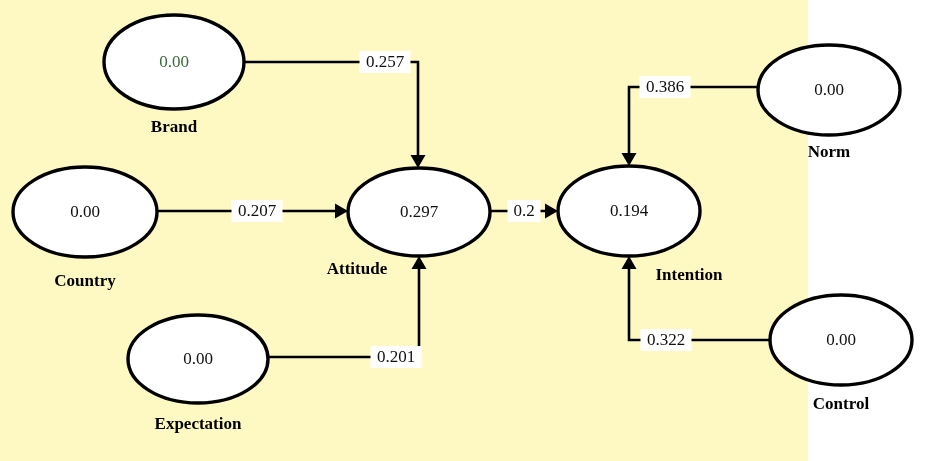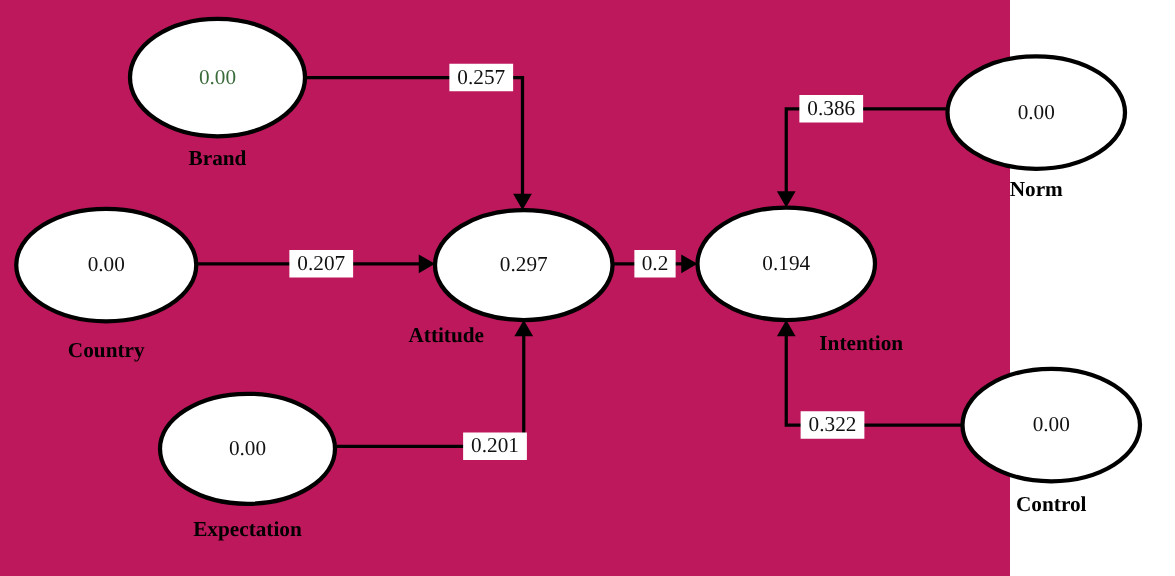--- a/index.html
+++ b/index.html
@@ -11,21 +11,21 @@
   body {
     width: 940px;
     height: 461px;
     font-family: "Liberation Serif", "DejaVu Serif", serif;
     overflow: hidden;
   }
   #diagram-root {
     position: relative;
     width: 808px;
     height: 461px;
-    background: #be185d;
+    background: #fef9c3;
   }
   svg#path-diagram {
     display: block;
     width: 940px;
     height: 461px;
   }
   .node-ellipse {
     fill: #ffffff;
     stroke: #000000;
     stroke-width: 3.4;

